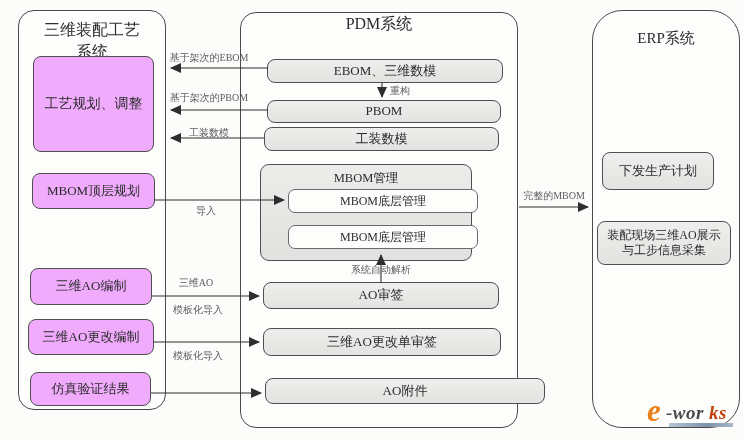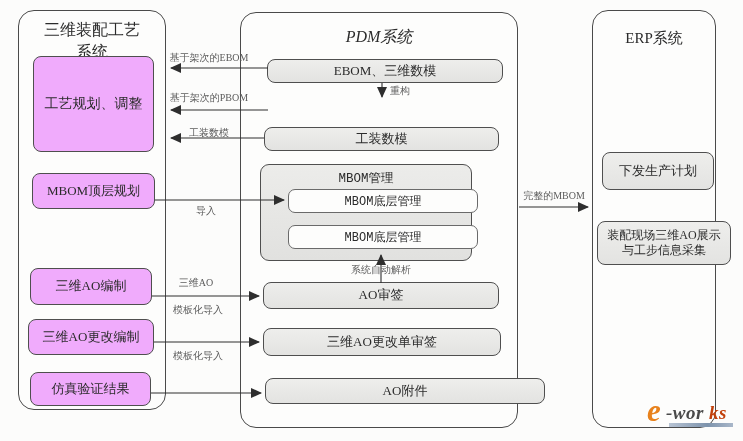--- a/index.html
+++ b/index.html
@@ -60,24 +60,24 @@
 <div class="canvas">
 
   <div class="panel" style="left:18px;top:10px;width:148px;height:400px;">
     <div class="panel-title" style="margin-top:8px;font-size:16px;">
       <span>三维装配工艺</span><br>
       <span>系统</span>
     </div>
   </div>
 
   <div class="panel" style="left:240px;top:12px;width:278px;height:416px;">
-    <div class="panel-title" style="margin-top:13px;font-style:italic;">PDM系统</div>
+    <div class="panel-title" style="">PDM系统</div>
   </div>
 
-  <div class="panel" style="left:592px;top:10px;width:124px;height:418px;">
+  <div class="panel" style="left:592px;top:10px;width:148px;height:418px;border-radius:30px;">
     <div class="panel-title" style="margin-top:17px;font-size:15px;">ERP系统</div>
   </div>
 
   <svg class="wires" width="743" height="441">
     <defs>
       <marker id="ah" markerWidth="12" markerHeight="10" refX="10" refY="5" orient="auto" markerUnits="userSpaceOnUse">
         <path d="M0,0 L11,5 L0,10 Z" fill="#2e2e2e"></path>
       </marker>
     </defs>
     <g stroke="#2e2e2e" stroke-width="1.1">
@@ -107,23 +107,24 @@
 
   <div class="boxes">
 
     <div class="box white" style="left:33px;top:56px;width:121px;height:96px;font-size:14px;">工艺规划、调整</div>
     <div class="box white" style="left:32px;top:173px;width:123px;height:36px;">MBOM顶层规划</div>
     <div class="box white" style="left:30px;top:268px;width:122px;height:37px;">三维AO编制</div>
     <div class="box white" style="left:28px;top:319px;width:126px;height:36px;">三维AO更改编制</div>
     <div class="box white" style="left:30px;top:372px;width:121px;height:34px;">仿真验证结果</div>
 
     <div class="box gray" style="left:267px;top:59px;width:236px;height:24px;">EBOM、三维数模</div>
+    <div class="box gray" style="left:267px;top:100px;width:234px;height:23px;">PBOM</div>
     <div class="box gray" style="left:264px;top:127px;width:235px;height:24px;">工装数模</div>
 
-    <div class="group" style="left:260px;top:164px;width:212px;height:97px;font-family:Liberation Mono, monospace;">
+    <div class="group" style="left:260px;top:164px;width:212px;height:97px;">
       <div class="group-label">MBOM管理</div>
       <div class="inner-box" style="left:27px;top:24px;width:190px;height:24px;">MBOM底层管理</div>
       <div class="inner-box" style="left:27px;top:60px;width:190px;height:24px;">MBOM底层管理</div>
     </div>
 
     <div class="box gray" style="left:263px;top:282px;width:236px;height:27px;">AO审签</div>
     <div class="box gray" style="left:263px;top:328px;width:238px;height:28px;">三维AO更改单审签</div>
     <div class="box gray" style="left:265px;top:378px;width:280px;height:26px;">AO附件</div>
 
     <div class="box gray" style="left:602px;top:152px;width:112px;height:38px;text-align:center;">下发生产计划</div>

